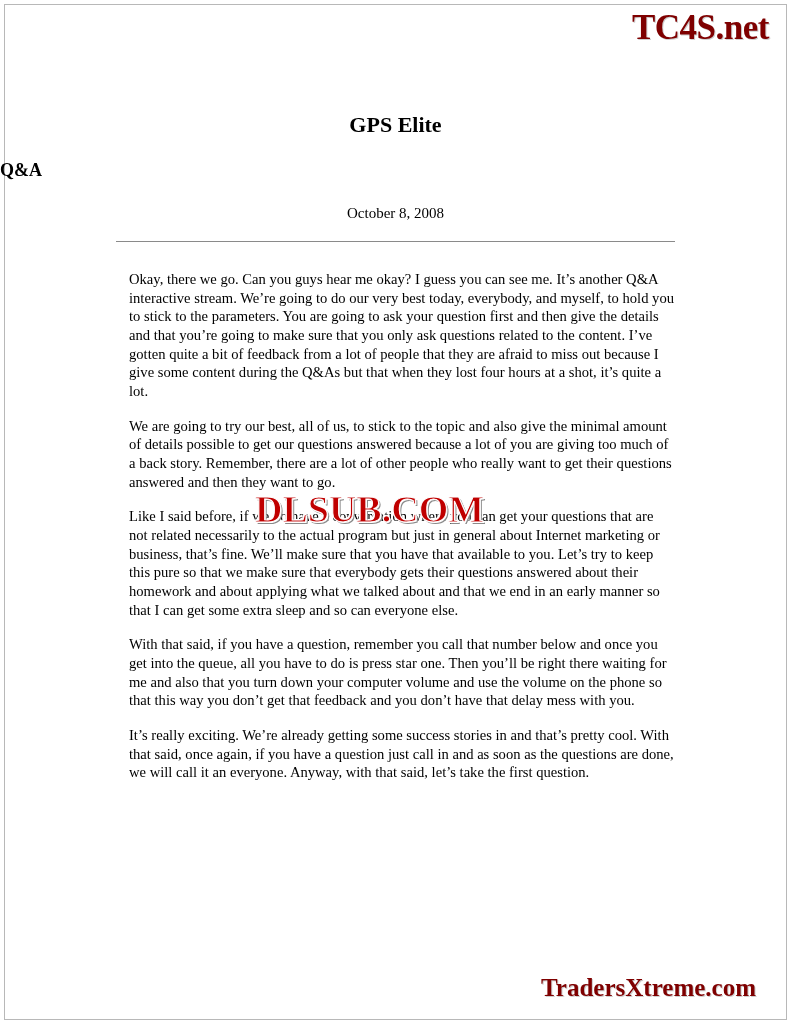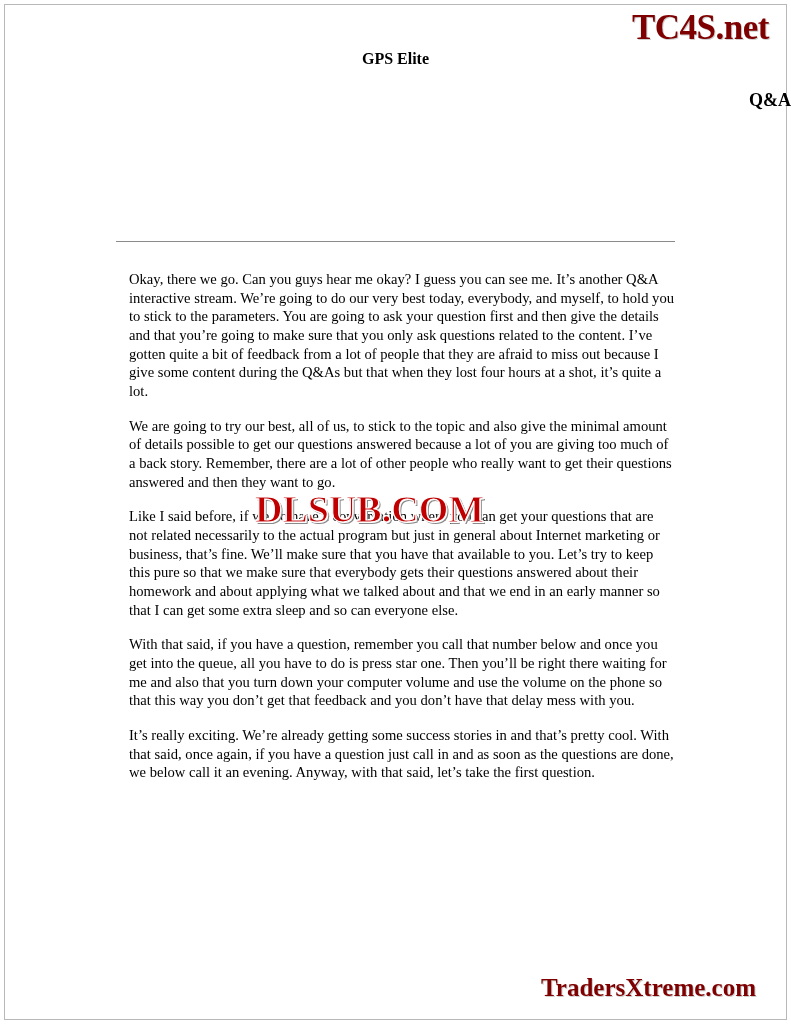--- a/index.html
+++ b/index.html
@@ -42,25 +42,25 @@
   .doc-body {
     position: absolute;
     left: 0;
     top: 0;
     width: 791px;
   }
 
   .title {
     text-align: center;
     font-weight: bold;
-    font-size: 16px;
-    margin-top: 50px;
+    font-size: 22px;
+    margin-top: 112px;
   }
   .subtitle {
-    text-align: right;
+    text-align: left;
     font-weight: bold;
     font-size: 18px;
     margin-top: 22px;
   }
   .date {
     text-align: center;
     font-size: 15px;
     margin-top: 24px;
   }
 
@@ -117,27 +117,28 @@
 </head>
 <body>
 
 <div class="page-border"></div>
 
 <div class="header-brand">TC4S.net</div>
 
 <div class="doc-body">
   <div class="title">GPS Elite</div>
   <div class="subtitle">Q&amp;A</div>
+  <div class="date">October 8, 2008</div>
 </div>
 
 <div class="rule"></div>
 
 <div class="content">
   <p>Okay, there we go. Can you guys hear me okay? I guess you can see me. It’s another Q&amp;A interactive stream. We’re going to do our very best today, everybody, and myself, to hold you to stick to the parameters. You are going to ask your question first and then give the details and that you’re going to make sure that you only ask questions related to the content. I’ve gotten quite a bit of feedback from a lot of people that they are afraid to miss out because I give some content during the Q&amp;As but that when they lost four hours at a shot, it’s quite a lot.</p>
   <p>We are going to try our best, all of us, to stick to the topic and also give the minimal amount of details possible to get our questions answered because a lot of you are giving too much of a back story. Remember, there are a lot of other people who really want to get their questions answered and then they want to go.</p>
   <p>Like I said before, if we do have a conversation where you can get your questions that are not related necessarily to the actual program but just in general about Internet marketing or business, that’s fine. We’ll make sure that you have that available to you. Let’s try to keep this pure so that we make sure that everybody gets their questions answered about their homework and about applying what we talked about and that we end in an early manner so that I can get some extra sleep and so can everyone else.</p>
   <p>With that said, if you have a question, remember you call that number below and once you get into the queue, all you have to do is press star one. Then you’ll be right there waiting for me and also that you turn down your computer volume and use the volume on the phone so that this way you don’t get that feedback and you don’t have that delay mess with you.</p>
-  <p>It’s really exciting. We’re already getting some success stories in and that’s pretty cool. With that said, once again, if you have a question just call in and as soon as the questions are done, we below call it an evening. Anyway, with that said, let’s take the first question.</p>
+  <p>It’s really exciting. We’re already getting some success stories in and that’s pretty cool. With that said, once again, if you have a question just call in and as soon as the questions are done, we will call it an everyone. Anyway, with that said, let’s take the first question.</p>
 </div>
 
 <div class="watermark">DLSUB.COM</div>
 
 <div class="footer-brand">TradersXtreme.com</div>
 
 </body></html>

